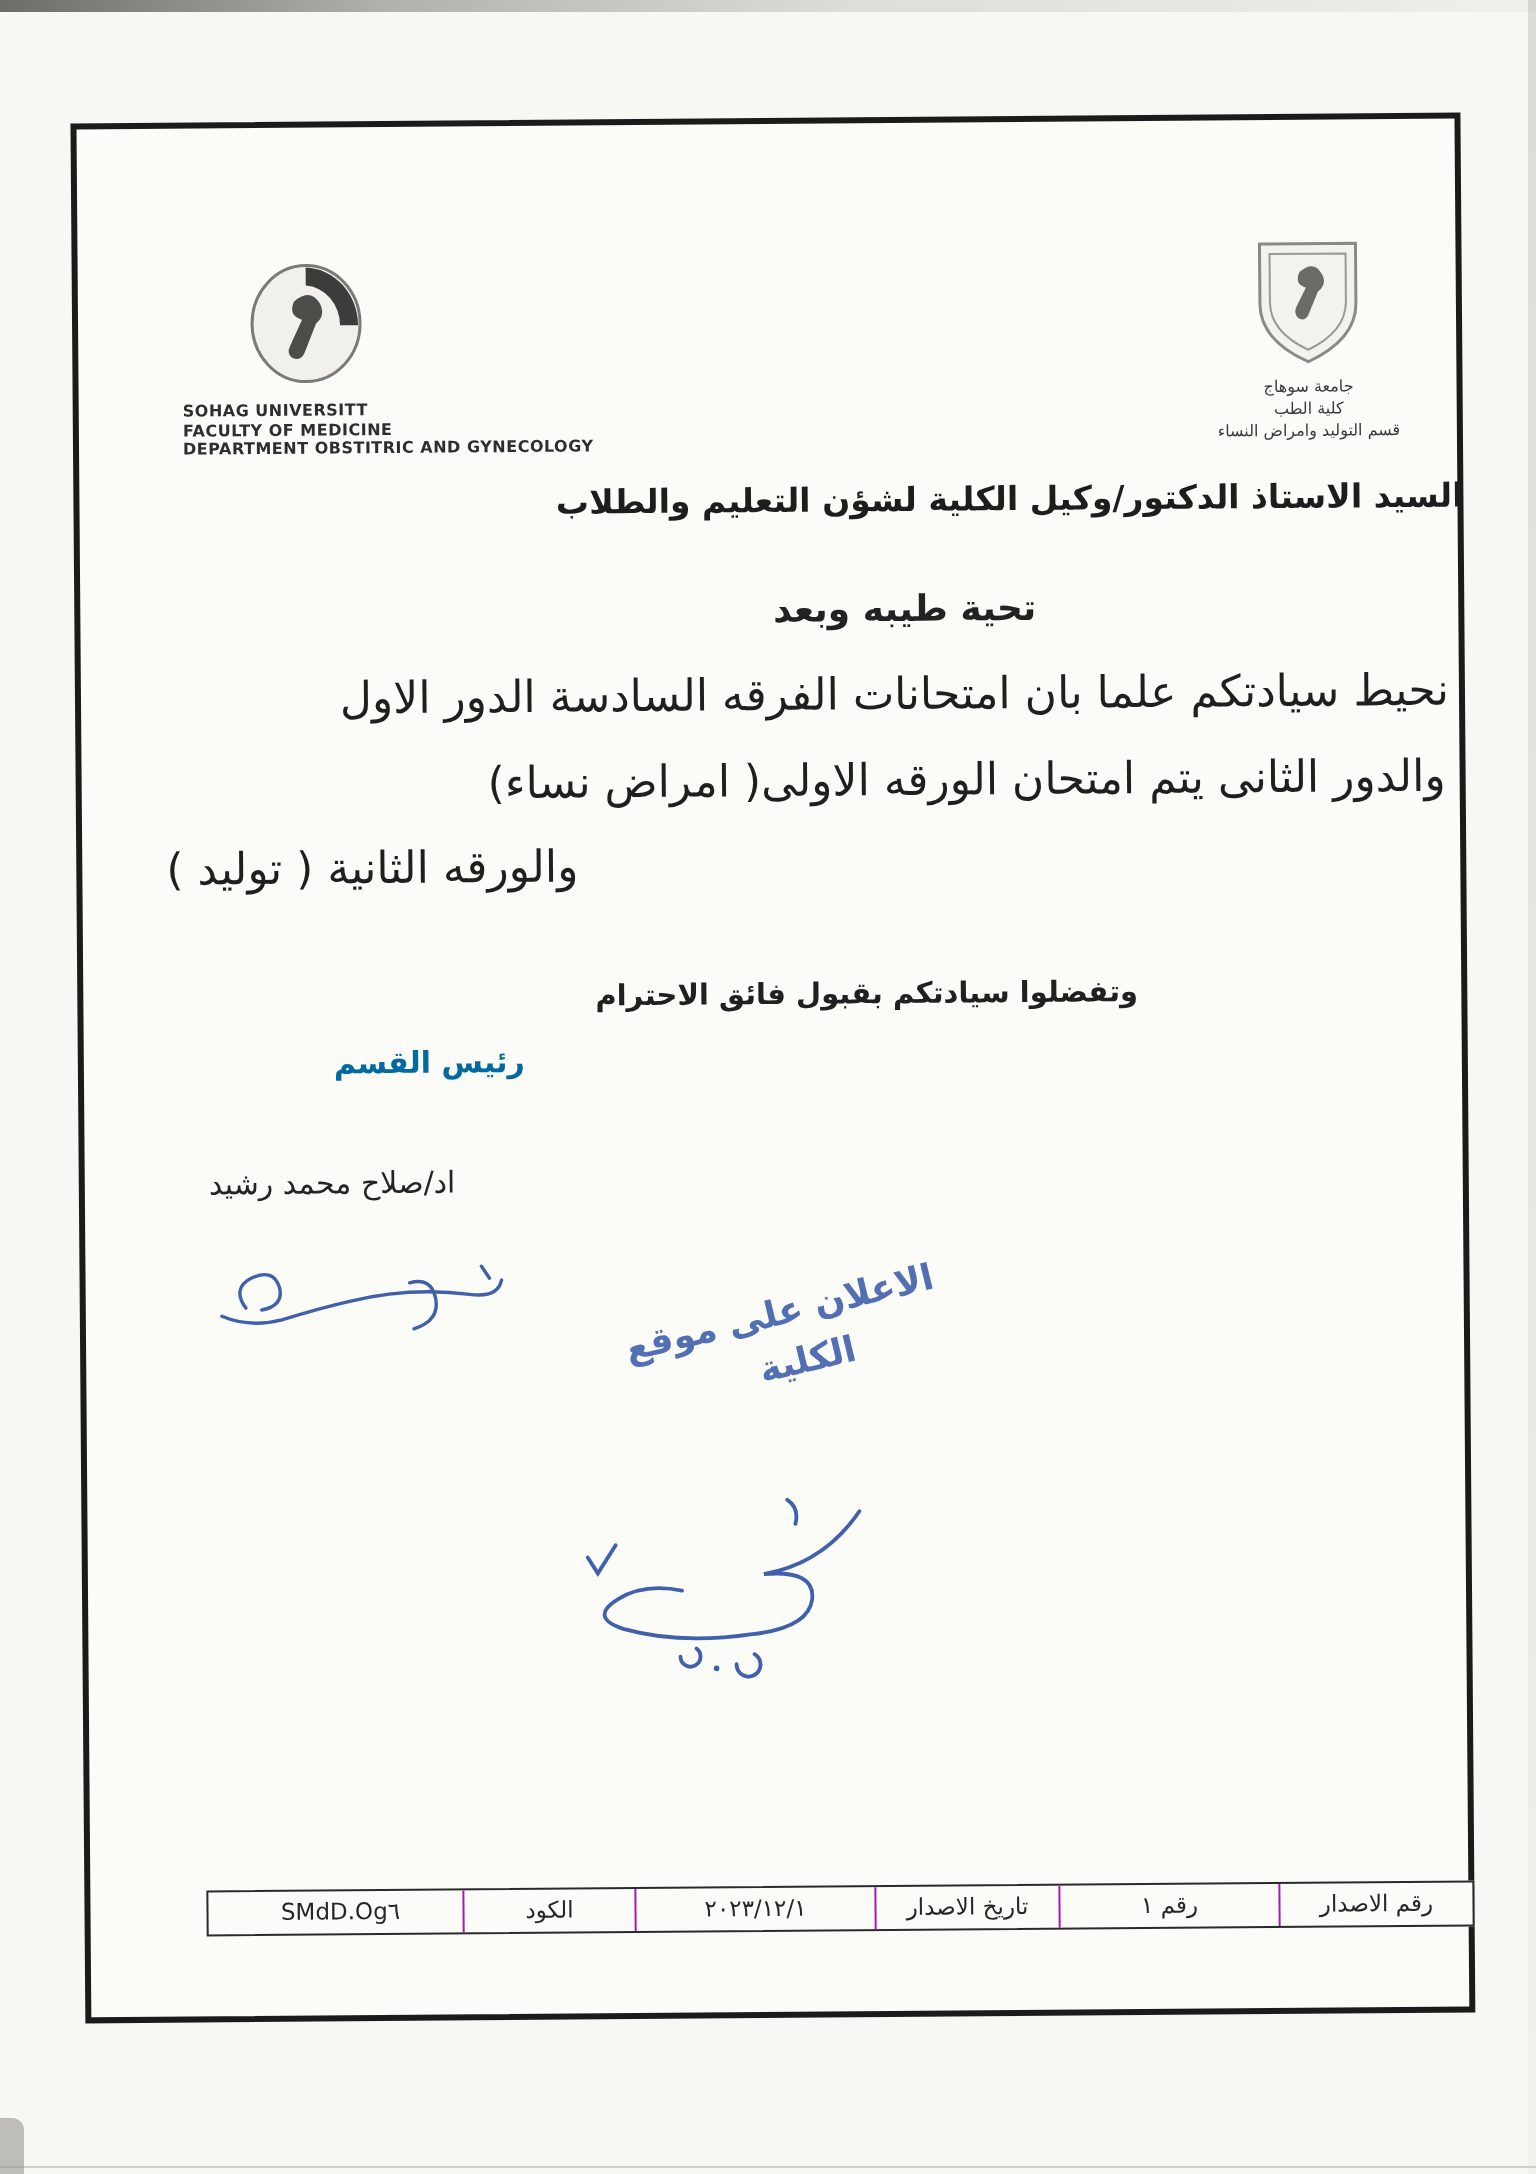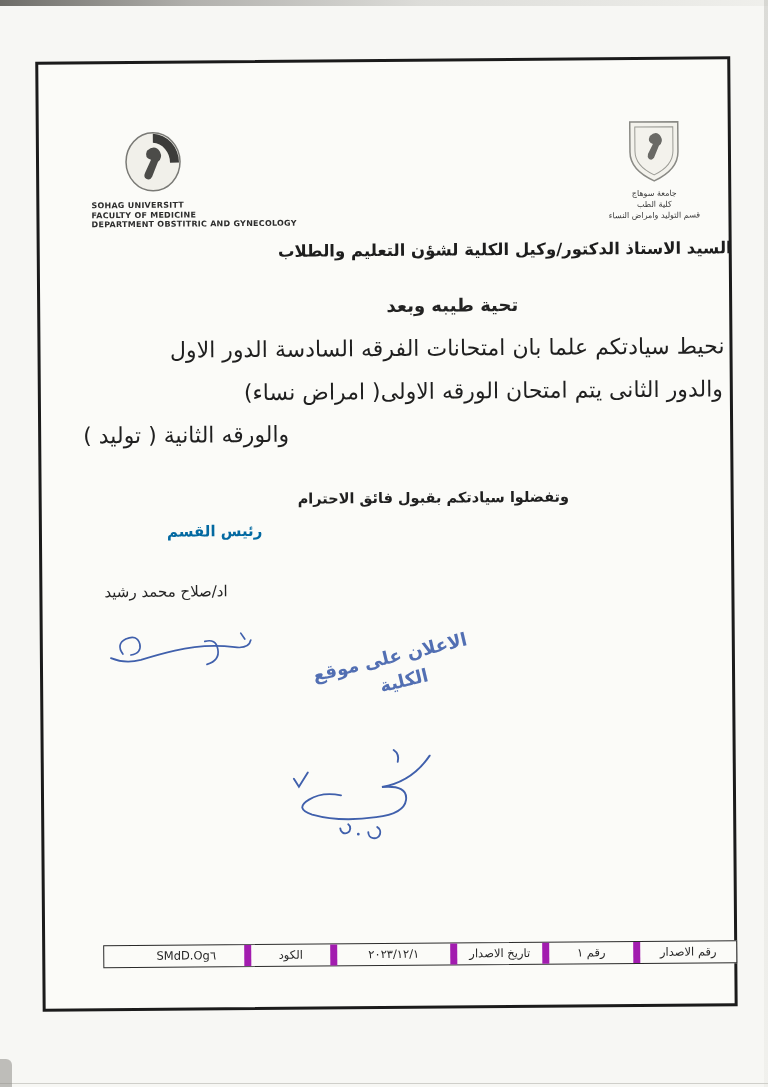--- a/index.html
+++ b/index.html
@@ -97,22 +97,22 @@
     position: absolute; left: 100px; top: 943px; width: 634px; height: 23px;
     display: flex; direction: rtl;
     border: 1px solid #2a2a2a;
     background: #fbfbf8;
   }
   .ft-cell {
     direction: rtl; font-size: 11.5px; color: #262626;
     text-align: center; line-height: 21px;
     overflow: hidden; white-space: nowrap;
   }
-  .ft-cell:not(:first-child) { border-right: 7px solid #a21caf; }
-  .w1 { width: 96px; } .w2 { width: 91px; } .w3 { width: 92px; }
+  .ft-cell:not(:first-child) { border-right: 1px solid #a21caf; }
+  .w1 { width: 96px; } .w2 { width: 110px; } .w3 { width: 92px; }
   .w4 { width: 120px; } .w5 { width: 86px; } .w6 { width: 123px; }
   .ltr-cell { direction: ltr; }
 </style>
 </head>
 <body>
 
 <div class="edge-top"></div>
 <div class="edge-right"></div>
 <div class="edge-bottom"></div>
 <div class="corner-smudge"></div>

